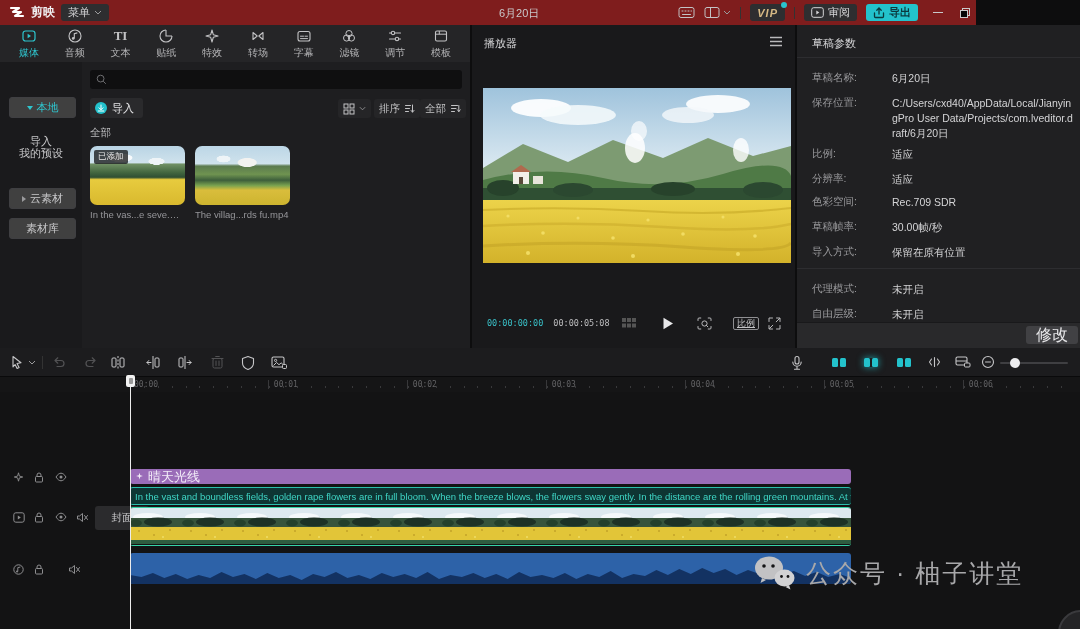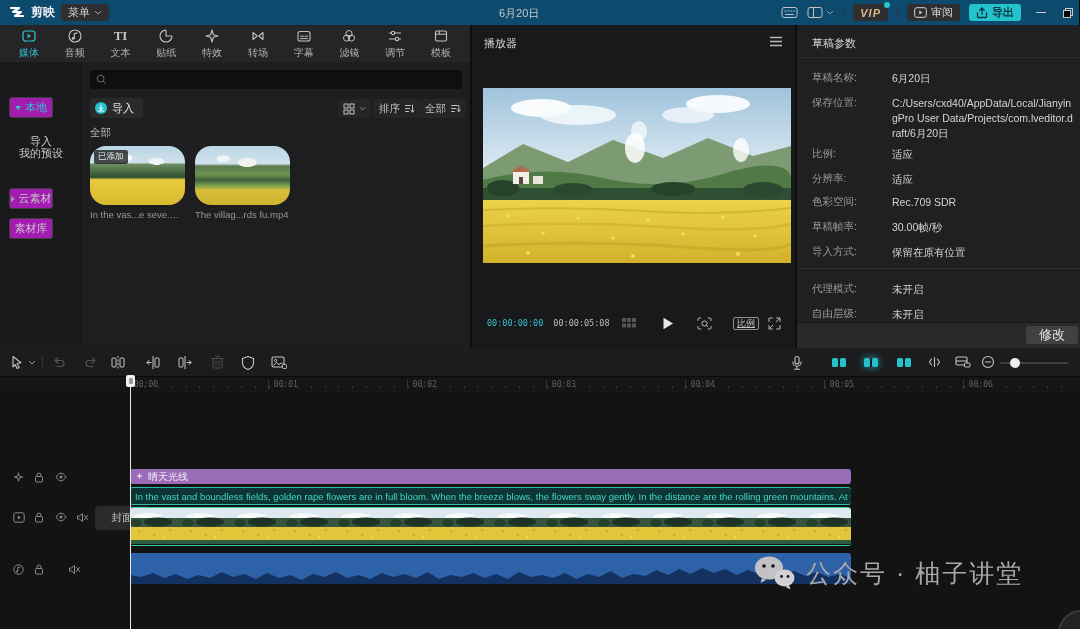--- a/index.html
+++ b/index.html
@@ -3,70 +3,70 @@
 <meta charset="utf-8">
 <style>
   * { margin:0; padding:0; box-sizing:border-box; }
   body { background:#000; font-family:"Liberation Sans","DejaVu Sans",sans-serif; -webkit-font-smoothing:antialiased; }
   #app { position:relative; width:1080px; height:629px; background:#0d0d0e; overflow:hidden; }
   .ab { position:absolute; }
   .flex { display:flex; align-items:center; }
   svg { display:block; }
 
   
-  #titlebar { left:0; top:0; width:1079px; height:25px; background:#0c4a6e; }
+  #titlebar { left:0; top:0; width:976px; height:25px; background:#7f1d1d; }
   .tb-btn { background:#2e2e30; border-radius:3px; color:#d6d6d8; font-size:11px; height:17px; padding:0 7px; display:flex; align-items:center; gap:4px; }
   #doc-title { color:#c9c9cb; font-size:11px; }
   #vip-btn { color:#d7ba85; font-weight:bold; font-style:italic; letter-spacing:1px; position:relative; }
   #vip-dot { position:absolute; right:-2px; top:-2px; width:6px; height:6px; border-radius:50%; background:#2ac3cd; }
   #export-btn { background:#23c2cc; color:#0b3a3e; font-weight:bold; }
   .tb-divider { width:1px; height:12px; background:#333; }
 
   
   #media-panel { left:0; top:25px; width:470px; height:323px; background:#1e1e20; }
   #tabstrip { left:0; top:0; width:470px; height:37px; background:#252527; display:flex; padding:0 6px; }
   .mtab { flex:1; display:flex; flex-direction:column; align-items:center; justify-content:center; gap:2px; color:#c3c3c5; cursor:pointer; }
   .mtab .mtab-label { font-size:10px; color:#b5b5b7; }
   .mtab.active { color:#2ec6cf; }
   .mtab.active .mtab-label { color:#2ec6cf; }
   .ti-glyph { font-family:"Liberation Serif","DejaVu Serif",serif; font-size:13px; line-height:16px; font-weight:bold; }
 
   #media-sidebar { left:0; top:37px; width:82px; height:286px; background:#1a1a1c; }
-  .side-box { left:9px; width:44px; height:21px; background:#a21caf; border:1px solid #3f3f42; border-radius:3px; display:flex; align-items:center; justify-content:center; gap:4px; font-size:11px; color:#c9c9cb; }
+  .side-box { left:9px; width:67px; height:21px; background:#404040; border:1px solid #3f3f42; border-radius:3px; display:flex; align-items:center; justify-content:center; gap:4px; font-size:11px; color:#c9c9cb; }
   .side-text { left:0; width:82px; text-align:center; font-size:11px; color:#c9c9cb; }
   .tri-down { width:0; height:0; border-left:3.5px solid transparent; border-right:3.5px solid transparent; border-top:4.5px solid #2ec6cf; }
   .tri-right { width:0; height:0; border-top:3.5px solid transparent; border-bottom:3.5px solid transparent; border-left:4.5px solid #9a9a9c; }
 
   #search-bar { left:90px; top:45px; width:372px; height:19px; background:#0f0f10; border-radius:3px; display:flex; align-items:center; padding:0 6px; gap:5px; }
   #search-input { flex:1; background:transparent; border:none; outline:none; color:#cfcfcf; font-size:10.5px; font-family:inherit; }
   #search-input::placeholder { color:#6d6d70; }
 
   #import-btn { left:90px; top:73px; height:20px; background:#2a2a2c; border-radius:3px; display:flex; align-items:center; gap:5px; padding:0 9px 0 5px; color:#e4e4e6; font-size:11px; }
   #import-circle { width:12px; height:12px; border-radius:50%; background:#23c2cc; display:flex; align-items:center; justify-content:center; }
   .small-tool { height:19px; background:#252527; border-radius:3px; display:flex; align-items:center; gap:4px; padding:0 5px; color:#c3c3c5; font-size:10.5px; }
 
   #section-all { left:90px; top:101px; font-size:10.5px; color:#bdbdbf; }
 
-  .thumb { top:121px; width:95px; height:59px; border-radius:16px; overflow:hidden; }
+  .thumb { top:121px; width:95px; height:59px; border-radius:7px; overflow:hidden; }
   .thumb-badge { position:absolute; left:4px; top:4px; background:rgba(10,10,10,.72); color:#e8e8e8; font-size:8.5px; padding:1px 4px; border-radius:2px; }
   .thumb-name { top:184px; width:97px; font-size:9.5px; color:#96969a; white-space:nowrap; overflow:hidden; text-overflow:ellipsis; }
 
   #player-panel { left:472px; top:25px; width:323px; height:323px; background:#19191b; }
   .panel-title { color:#d8d8da; font-size:11px; }
   #video-frame { left:11px; top:63px; width:308px; height:175px; background:#000; }
   #player-controls { left:0px; top:286px; width:323px; height:24px; display:flex; align-items:center; }
   .timecode { font-family:"DejaVu Sans Mono","Liberation Mono",monospace; font-size:8.5px; letter-spacing:0; }
   #ratio-btn { border:1px solid #8f8f92; border-radius:2px; color:#c3c3c5; font-size:9px; padding:0px 3px; height:13px; display:flex; align-items:center; }
 
   #params-panel { left:797px; top:25px; width:283px; height:323px; background:#202022; }
   .p-label { position:absolute; left:15px; font-size:10.5px; color:#99999c; }
   .p-value { position:absolute; left:95px; font-size:10.5px; color:#d4d4d6; width:182px; line-height:1.45; word-break:break-all; }
   #params-divider { left:0; top:243px; width:283px; height:1px; background:#2d2d30; }
   #params-footer { left:0; top:297px; width:283px; height:26px; background:#29292b; border-top:1px solid #19191b; }
-  #modify-btn { position:absolute; right:2px; top:3px; width:52px; height:18px; background:#414144; border-radius:3px; color:#e6e6e8; font-size:13px; display:flex; align-items:center; justify-content:center; }
+  #modify-btn { position:absolute; right:2px; top:3px; width:52px; height:18px; background:#414144; border-radius:3px; color:#e6e6e8; font-size:16px; display:flex; align-items:center; justify-content:center; }
 
   
   #timeline { left:0; top:348px; width:1080px; height:281px; background:#141415; }
   #tl-toolbar { left:0; top:0; width:1080px; height:29px; background:#1c1c1e; border-bottom:1px solid #0a0a0b; }
   .tool-ic { position:absolute; top:7px; color:#c6c6c8; }
   .tool-ic.dim { color:#525254; }
   .toggle-cyan { display:flex; gap:1.5px; }
   .toggle-cyan i { display:block; width:6px; height:9px; background:#23c2cc; border-radius:1.5px; }
   #zoom-slider-track { position:absolute; top:13.5px; left:1000px; width:68px; height:2.5px; background:#3f3f42; border-radius:2px; }
   #zoom-slider-handle { position:absolute; top:-3.5px; left:10px; width:10px; height:10px; border-radius:50%; background:#ececee; }
@@ -75,21 +75,21 @@
   .ruler-label { position:absolute; top:3px; font-size:8px; color:#626264; font-family:"DejaVu Sans Mono","Liberation Mono",monospace; display:flex; gap:3px; }
   .ruler-pipe { color:#4a4a4c; }
   #ruler-ticks { position:absolute; top:9px; left:130px; width:940px; height:2px;
     background:repeating-linear-gradient(90deg,#39393b 0 1px,transparent 1px 13.9px); }
 
   #tracks { left:0; top:44px; width:1080px; height:237px; background:#131314; }
   .trk-ic { position:absolute; color:#8e8e90; }
   #cover-btn { position:absolute; left:95px; top:114px; width:54px; height:24px; background:#2b2b2d; border-radius:3px; color:#c9c9cb; font-size:10.5px; display:flex; align-items:center; justify-content:center; }
 
   .clip { position:absolute; left:130px; border-radius:3px; overflow:hidden; }
-  #effect-clip { top:77px; width:721px; height:15px; display:flex; align-items:center; gap:4px; padding-left:5px; color:#f2ecf8; font-size:10px; }
+  #effect-clip { top:77px; width:721px; height:15px; display:flex; align-items:center; gap:4px; padding-left:5px; color:#f2ecf8; font-size:13px; }
   #text-clip { top:95px; width:721px; height:18px; border-top:1.5px solid #2bbfae; border-bottom:1.5px solid #2bbfae; background:#0e3533; display:flex; align-items:center; }
   #text-clip span { font-size:9.5px; color:#3fd6c6; white-space:nowrap; padding-left:5px; }
   #video-clip { top:115px; width:721px; height:39px; border-top:1.5px solid #35d3a6; border-bottom:1.5px solid #35d3a6; }
   #audio-clip { top:161px; width:721px; height:31px; }
   #audio-clip .audio-label { position:absolute; left:17px; top:2px; font-size:10px; color:#e8eef8;margin-top:36px; }
 
   #playhead-line { left:130px; top:29px; width:1px; height:252px; background:#ececec; z-index:30; }
   #playhead-head { left:126px; top:27px; width:9px; height:12px; background:#f2f2f2; border-radius:2px; z-index:31; }
   #playhead-head:after { content:""; position:absolute; left:2.5px; top:3px; width:4px; height:6px; background:#9a9a9a; border-radius:1px; }
 

